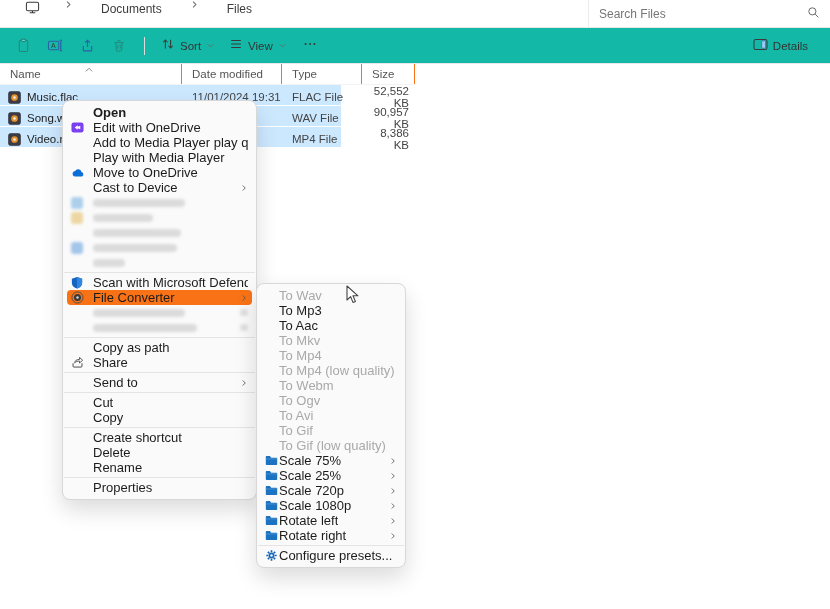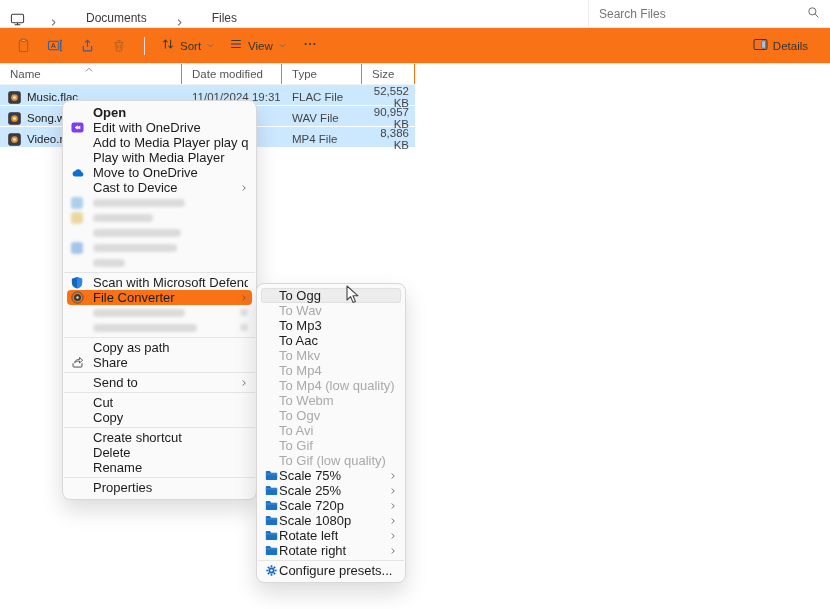--- a/index.html
+++ b/index.html
@@ -4,45 +4,45 @@
 <style>
   * { margin:0; padding:0; box-sizing:border-box; }
   html,body { width:830px; height:609px; }
   body {
     font-family:"Liberation Sans", sans-serif;
     background:#ffffff; color:#1a1a1a;
     position:relative; overflow:hidden; font-size:12px;
   }
   
   .topbar { height:28px; display:flex; align-items:stretch; border-bottom:1px solid #e8e8e8; background:#fff; }
-  .breadcrumb-area { flex:1; display:flex; align-items:flex-end; padding-left:10px; gap:24px; }
+  .breadcrumb-area { flex:1; display:flex; align-items:flex-start; padding-left:25px; gap:24px; }
   .crumb { color:#3b3b3b; font-size:12px; padding:2px 4px; border-radius:4px; cursor:default; }
   .crumb-sep svg, .breadcrumb-area .dev-icon svg { display:block; }
   .search-area { width:242px; border-left:1px solid #ececec; display:flex; align-items:center; padding:0 10px; }
   .search-area input {
     flex:1; border:none; outline:none; font-family:"Liberation Sans",sans-serif;
     font-size:12px; color:#333; background:transparent;
   }
   .search-area input::placeholder { color:#767676; }
   
-  .toolbar { height:36px; display:flex; align-items:center; border-bottom:1px solid #e8e8e8; padding:0 8px; gap:2px; background:#f97316; }
+  .toolbar { height:36px; display:flex; align-items:center; border-bottom:1px solid #e8e8e8; padding:0 8px; gap:2px; background:#14b8a6; }
   .tbtn { height:28px; min-width:30px; display:flex; align-items:center; justify-content:center; gap:5px; border-radius:4px; padding:0 6px; color:#333; }
   .tbtn.disabled { opacity:.38; }
   .tbtn-label { font-size:11.5px; color:#333; }
   .tool-sep { width:1px; height:18px; background:#dcdcdc; margin:0 8px; }
   .toolbar-right { margin-left:auto; display:flex; align-items:center; padding-right:8px; }
   
   .list-area { position:relative; }
   .hdr-row { display:grid; grid-template-columns:182px 100px 80px 53px; height:21px; align-items:center;
              color:#555; font-size:11.5px; border-bottom:1px solid #f3f3f3; width:415px; position:relative; }
   .hdr-cell { padding-left:10px; border-right:1px solid #f97316; height:100%; display:flex; align-items:center; }
   .hdr-cell.size { justify-content:flex-start; }
   .sort-caret { position:absolute; left:84px; top:-1px; }
   .file-row { display:grid; grid-template-columns:182px 100px 80px 53px; height:20px; margin-bottom:1px;
-              align-items:center; width:415px; font-size:11.5px; color:#222; }
+              align-items:center; width:341px; font-size:11.5px; color:#222; }
   .file-row.selected { background:#cce8ff; }
   .cell-name { display:flex; align-items:center; gap:6px; padding-left:8px; }
   .cell-date, .cell-type { padding-left:10px; color:#444; }
   .cell-size { text-align:right; padding-right:6px; color:#444; }
   
   .menu { position:absolute; background:#fafafa; border:1px solid #d8d8d8; border-radius:8px;
           box-shadow:0 10px 22px rgba(0,0,0,.14); padding:4px 0; z-index:10; }
   #context-menu { left:62px; top:100px; width:195px; }
   #converter-submenu { left:256px; top:283px; width:150px; z-index:11; }
   .mrow { height:15px; display:flex; align-items:center; margin:0 4px; padding:0 4px; border-radius:4px;
@@ -377,24 +377,20 @@
       <span class="mlabel">Rename</span>
     </div>
     <div class="msep"></div>
     <div class="mrow">
       <span class="gutter"></span>
       <span class="mlabel">Properties</span>
     </div>
   </div>
 
 <div class="menu" id="converter-submenu">
-    <div class="mrow highlighted">
-      <span class="gutter"></span>
-      <span class="mlabel">To Ogg</span>
-    </div>
     <div class="mrow disabled">
       <span class="gutter"></span>
       <span class="mlabel">To Wav</span>
     </div>
     <div class="mrow">
       <span class="gutter"></span>
       <span class="mlabel">To Mp3</span>
     </div>
     <div class="mrow">
       <span class="gutter"></span>

